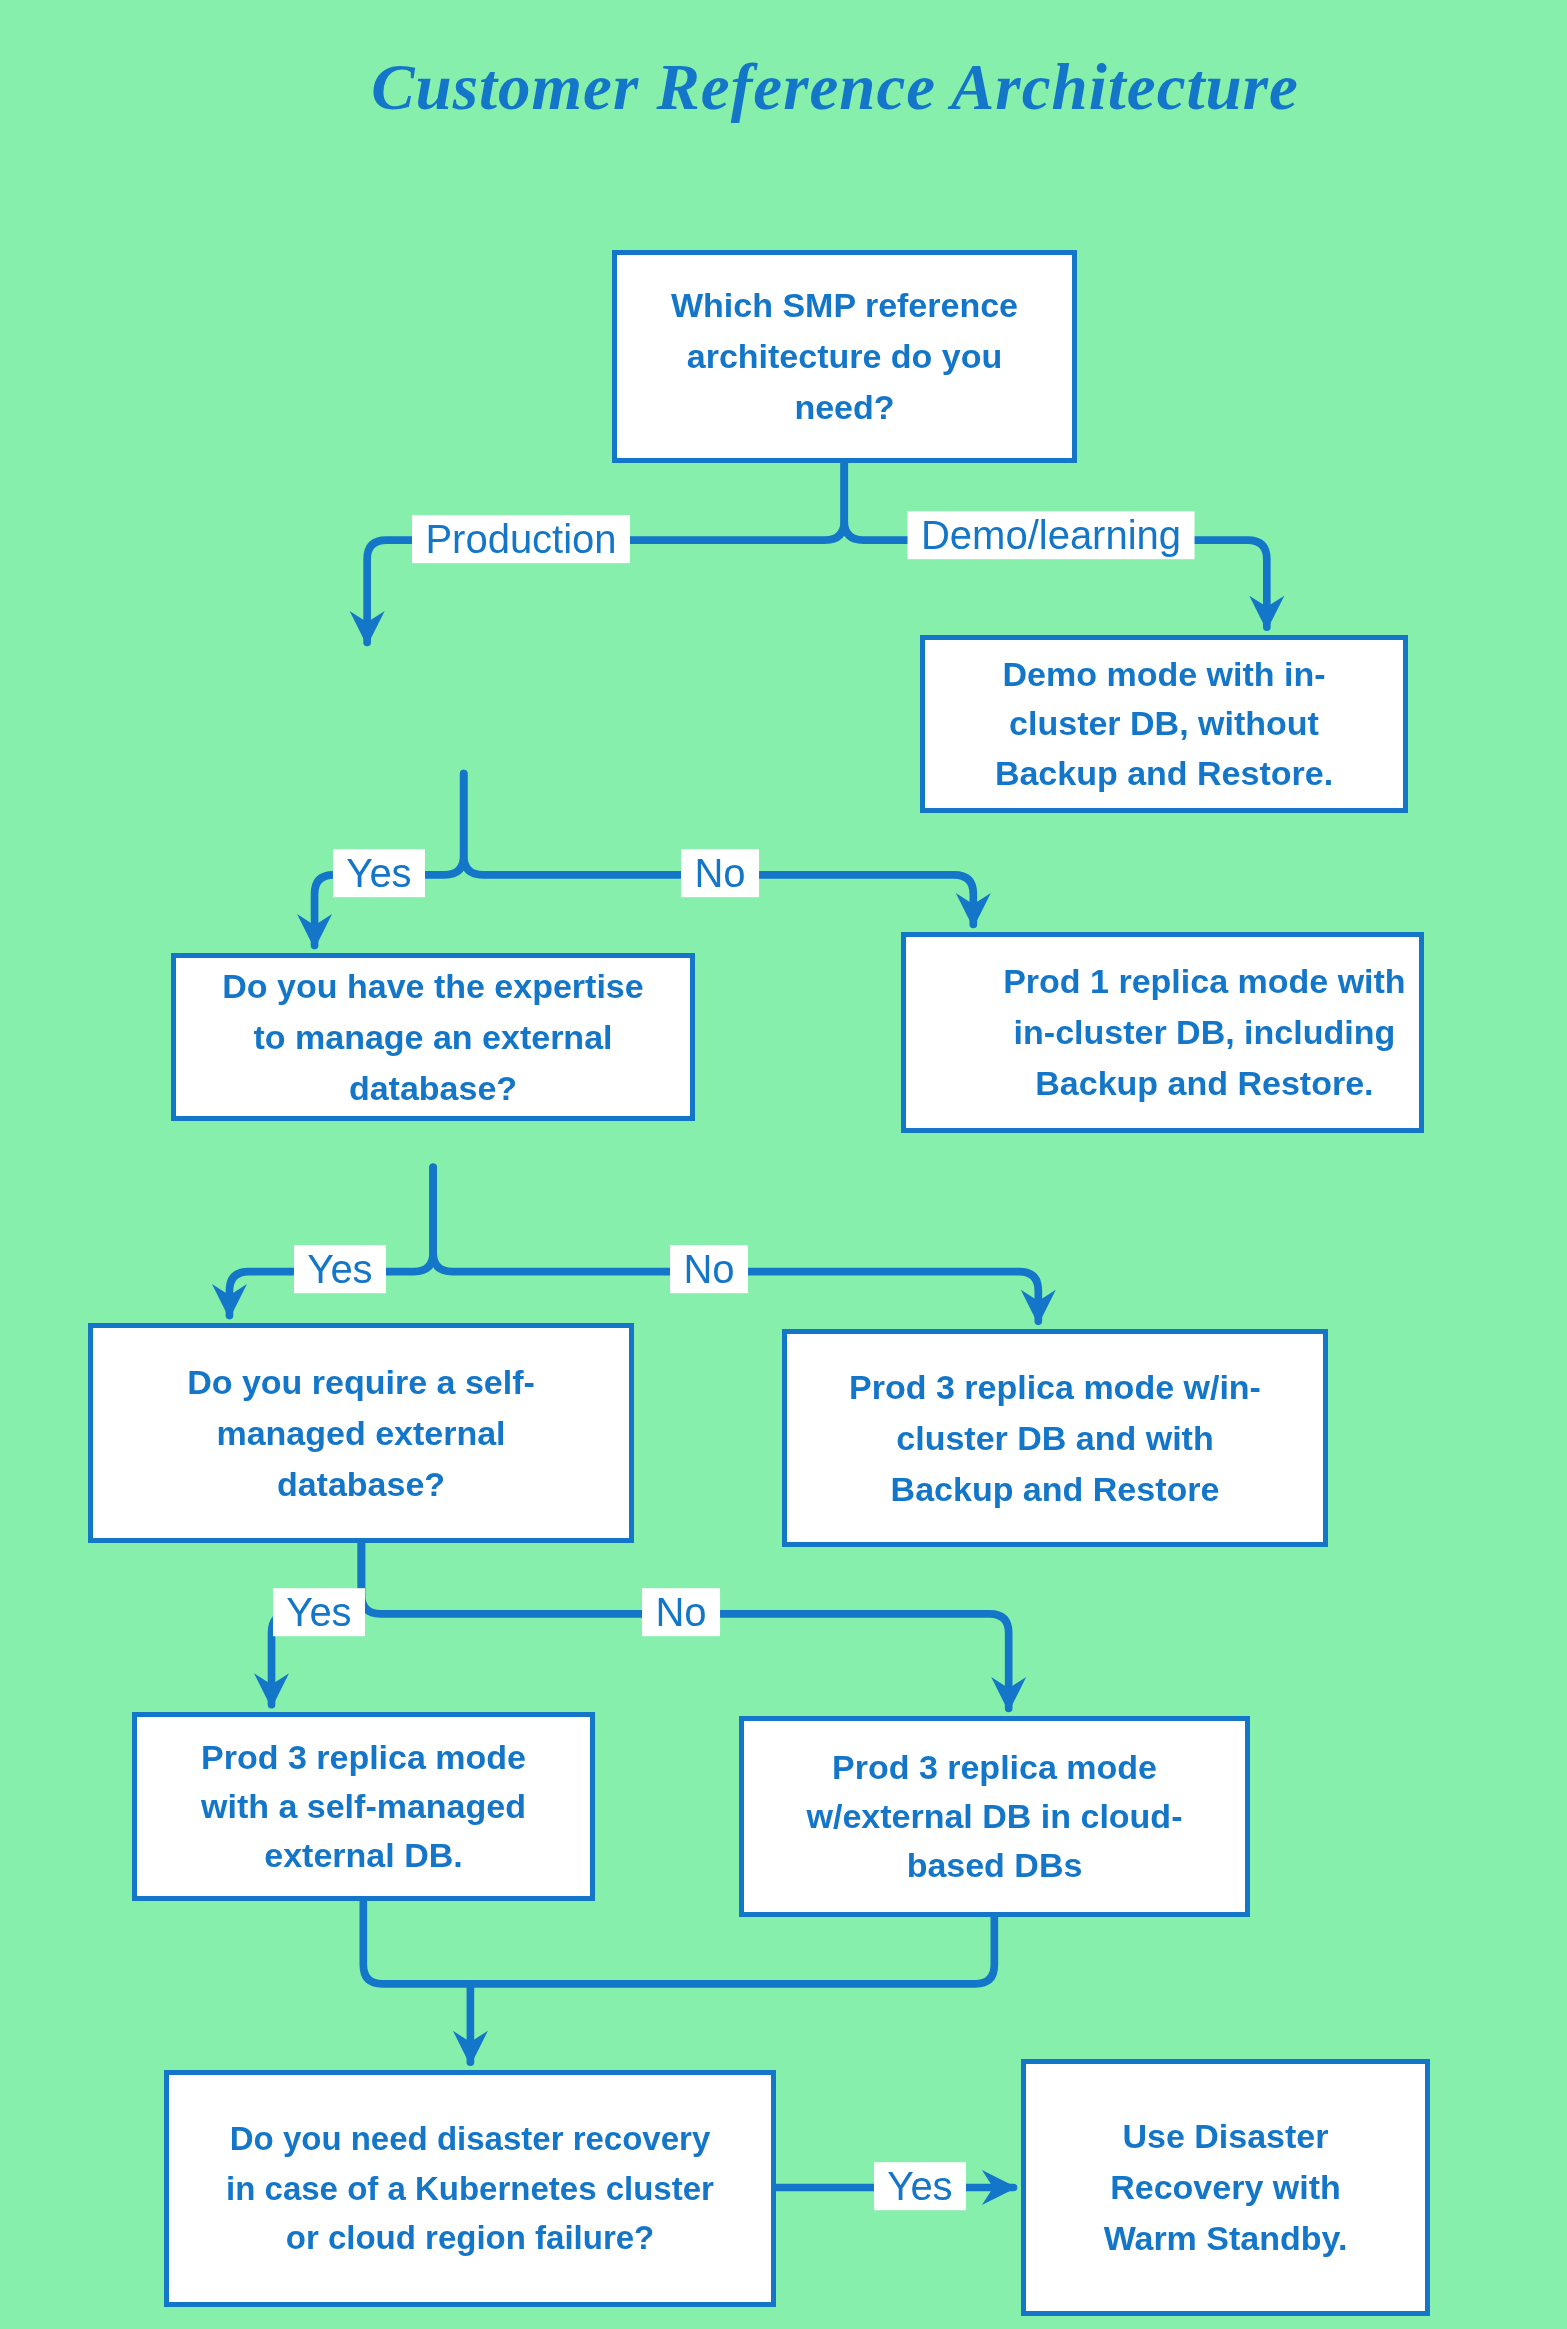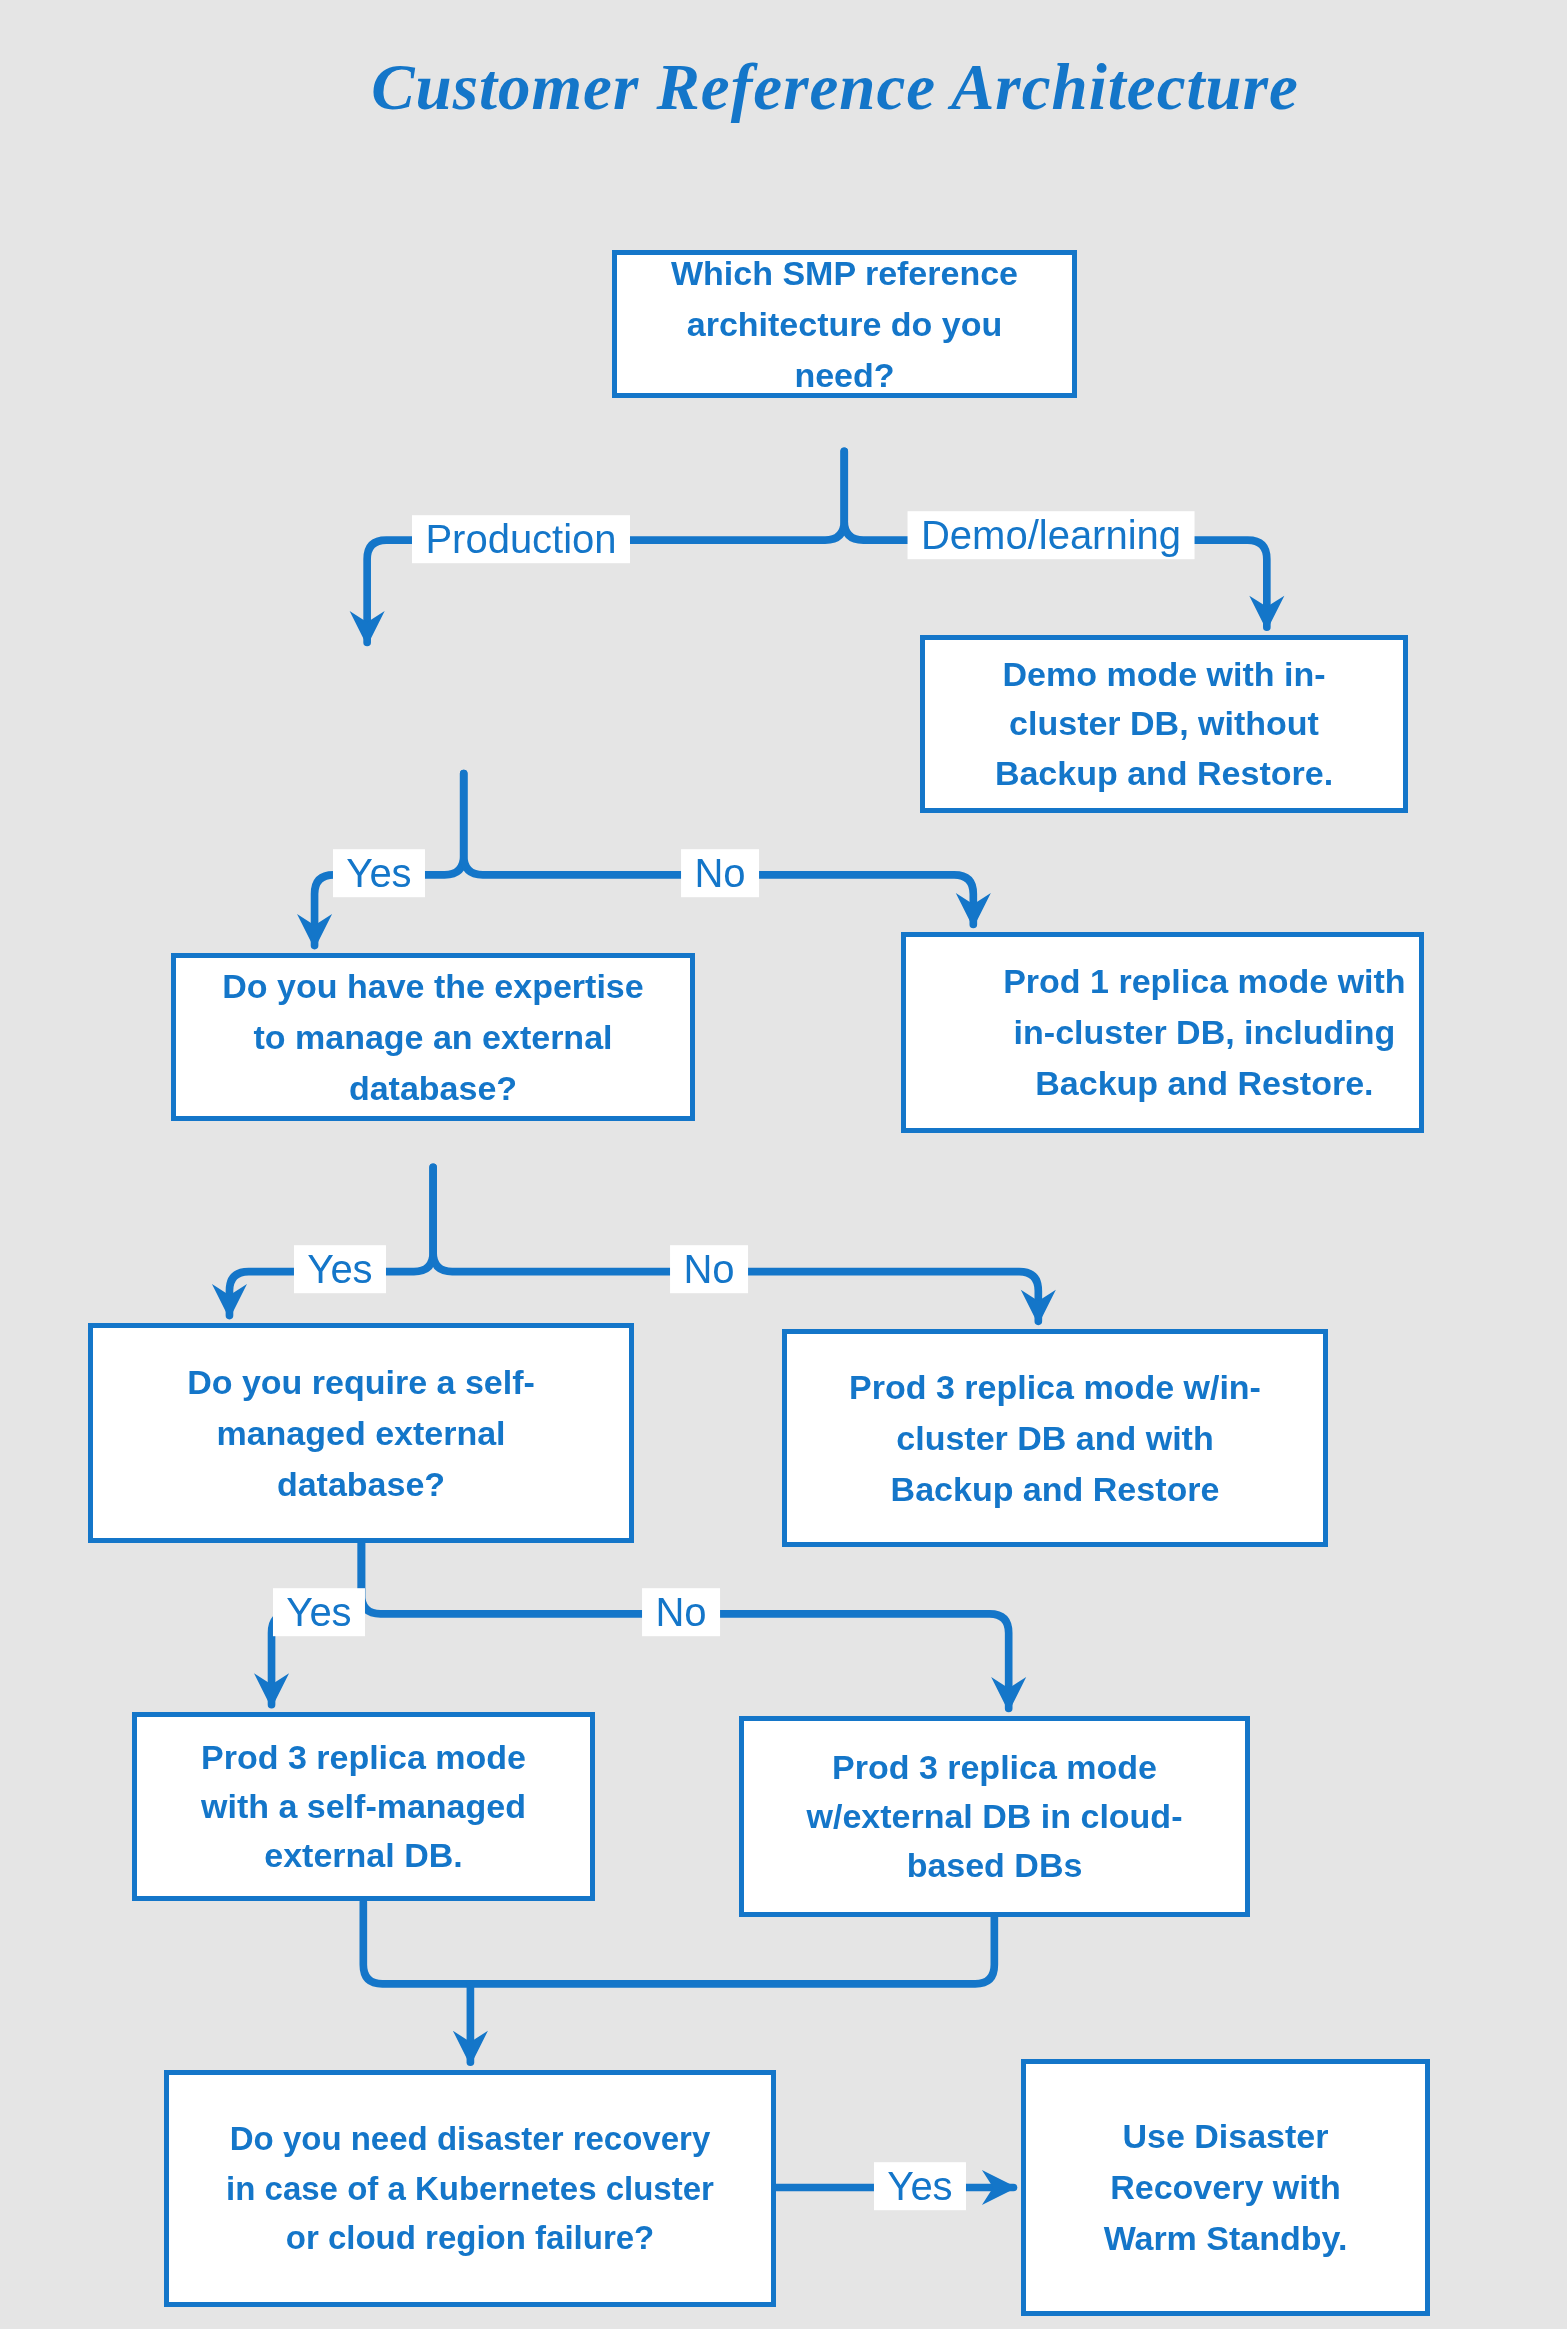--- a/index.html
+++ b/index.html
@@ -3,21 +3,21 @@
 <meta charset="utf-8">
 <style>
   :root { --accent: #1476c9; }
   * { margin: 0; padding: 0; box-sizing: border-box; }
   html, body { background: #ffffff; }
   body { font-family: "Liberation Sans", sans-serif; }
   .canvas {
     position: relative;
     width: 1568px;
     height: 2330px;
-    background: #e5e5e5;
+    background: #86efac;
     overflow: hidden;
   }
   .title {
     position: absolute;
     left: 835px;
     top: 50px;
     transform: translateX(-50%);
     white-space: nowrap;
     font-family: "Liberation Serif", "DejaVu Serif", serif;
     font-style: italic;
@@ -91,21 +91,21 @@
     <path class="edge" marker-end="url(#arrow)" d="M 378 1614 V 1668 Q 378 1688 358 1688 H 304 Q 284 1688 284 1708 V 1783"></path>
 
     <path class="edge" marker-end="url(#arrow)" d="M 378 1614 V 1668 Q 378 1688 398 1688 H 1035 Q 1055 1688 1055 1708 V 1787"></path>
 
     <path class="edge" d="M 380 1989 V 2055 Q 380 2075 400 2075 H 1020 Q 1040 2075 1040 2055 V 2005"></path>
     <path class="edge" marker-end="url(#arrow)" d="M 492 2075 V 2157"></path>
 
     <path class="edge" marker-end="url(#arrow)" d="M 812 2288 H 1060"></path>
   </svg>
 
-  <div class="node" style="left:612px; top:250px; width:465px; height:148px;">
+  <div class="node" style="left:612px; top:250px; width:465px; height:213px;">
     <span class="node-text">Which SMP reference
 architecture do you
 need?</span>
   </div>
 
 
   <div class="node" style="left:920px; top:635px; width:488px; height:178px;">
     <span class="node-text" style="line-height:1.45;">Demo mode with in-
 cluster DB, without
 Backup and Restore.</span>

